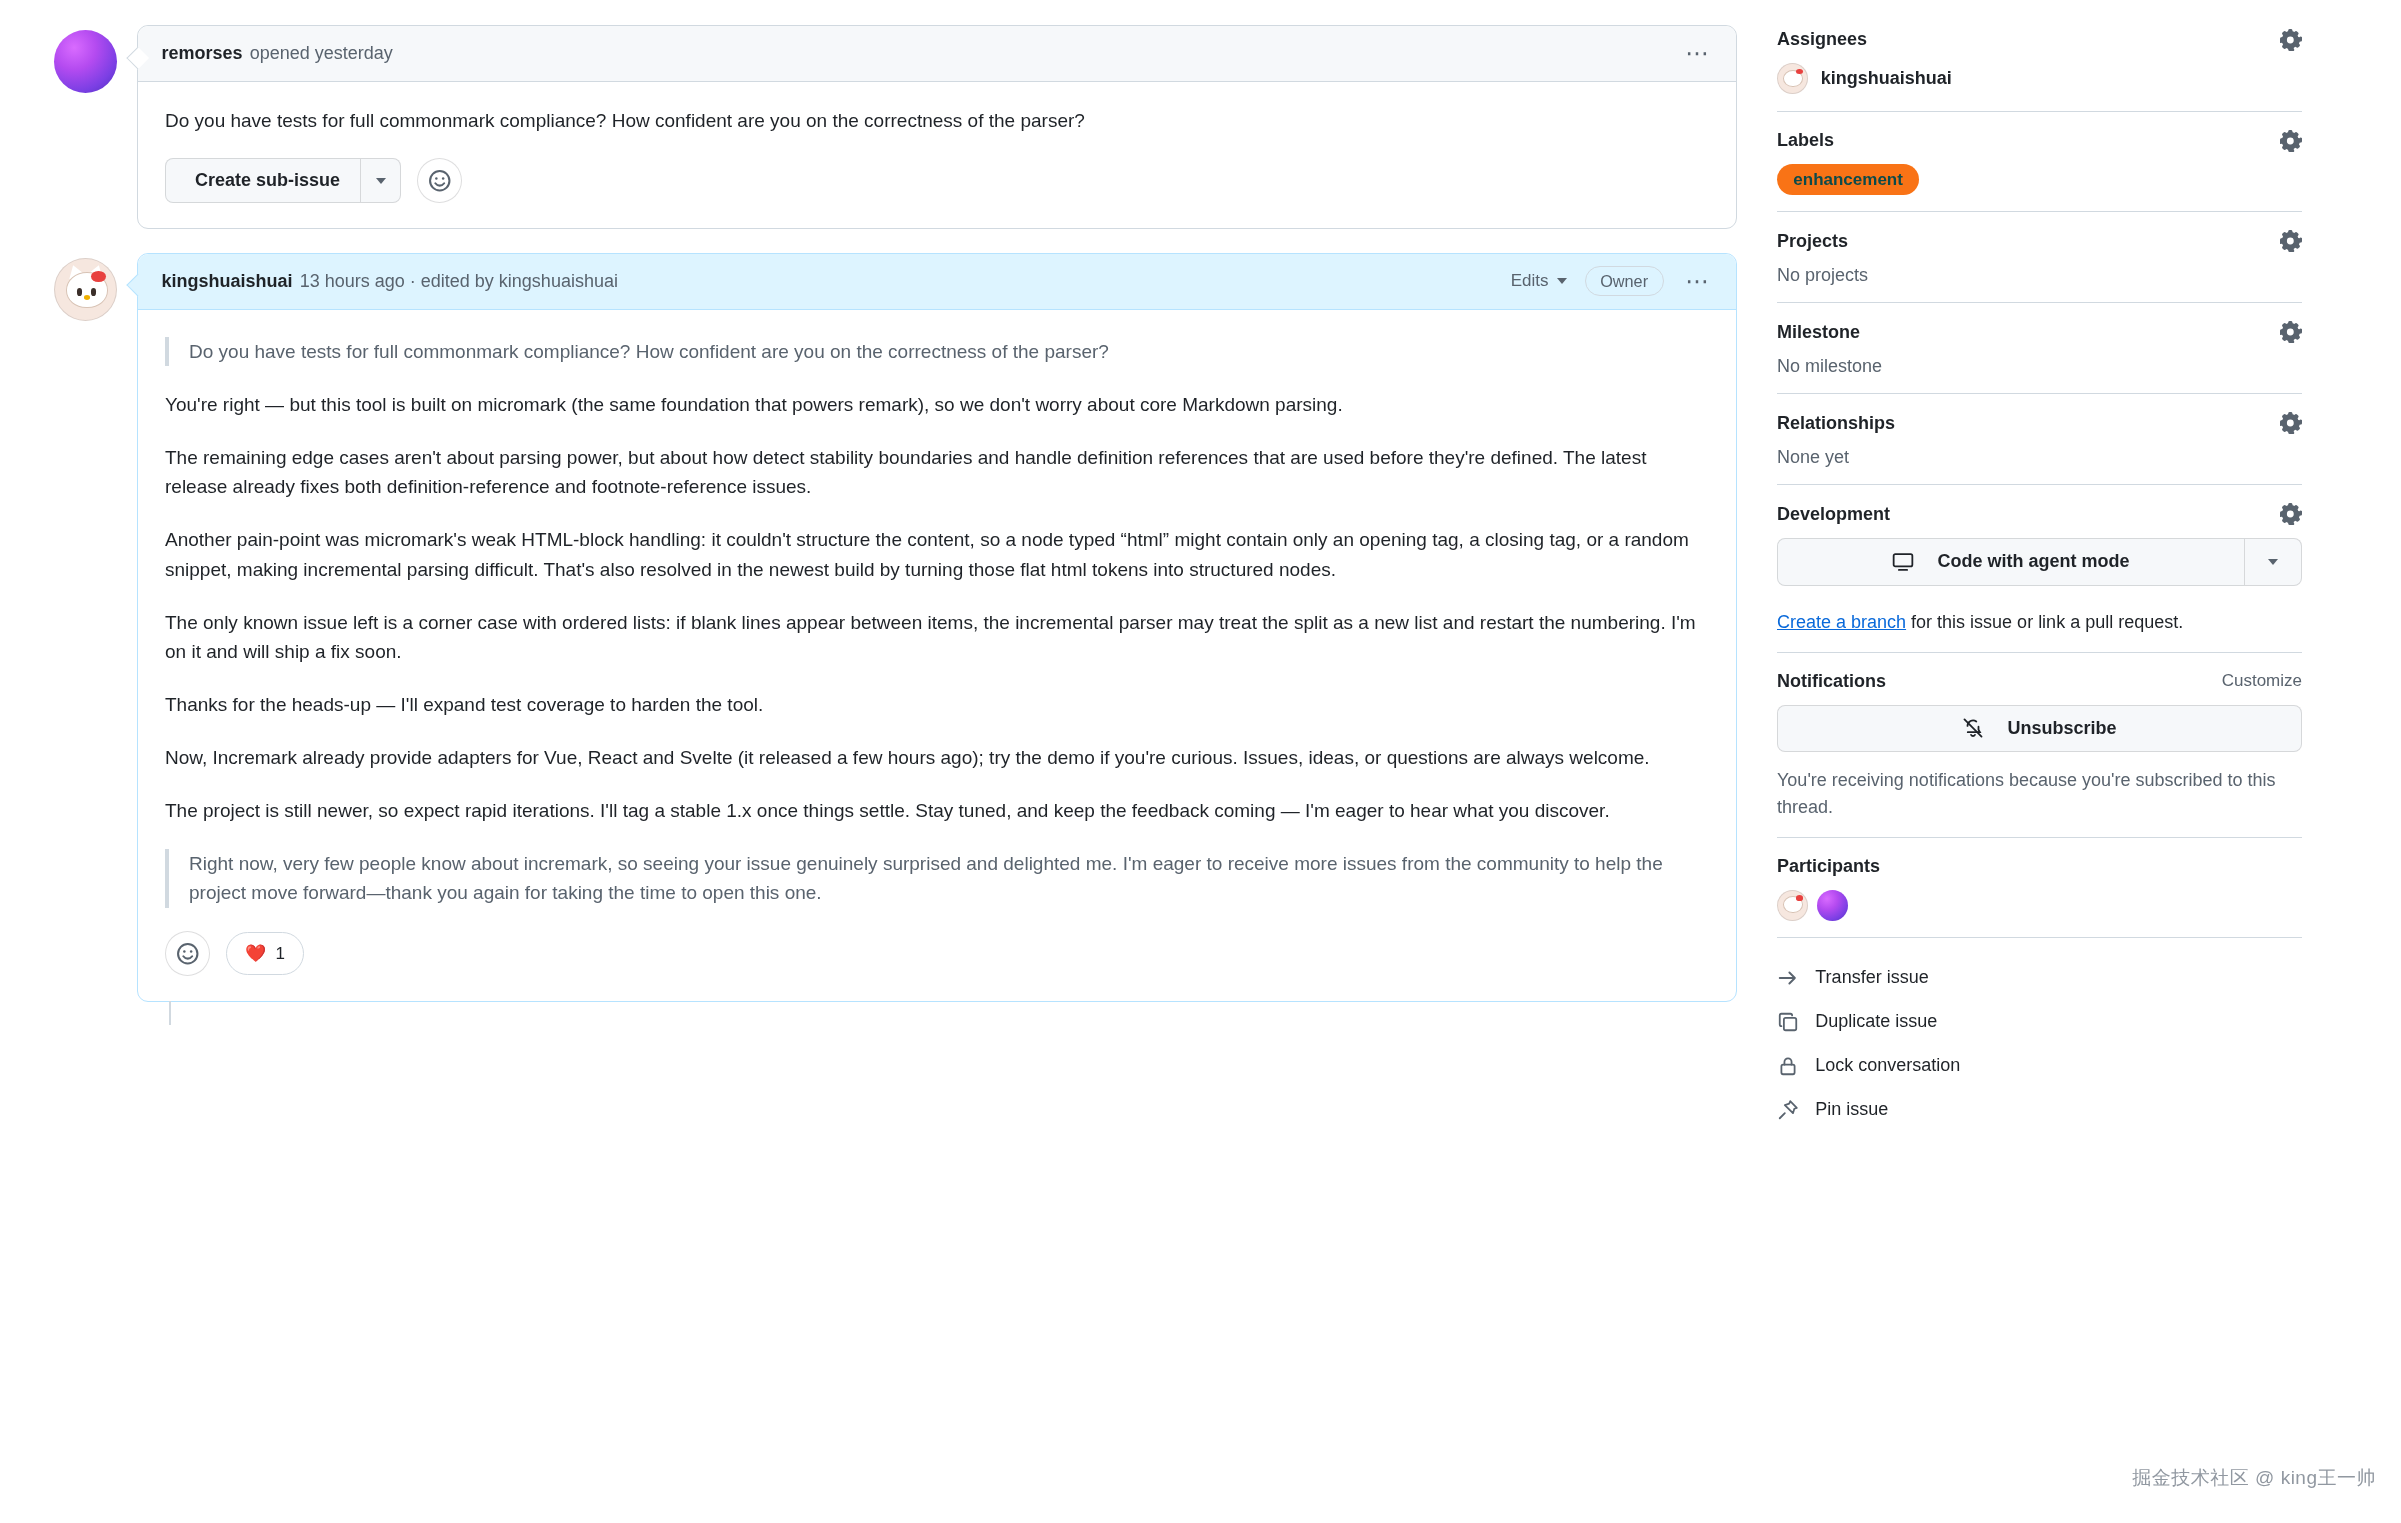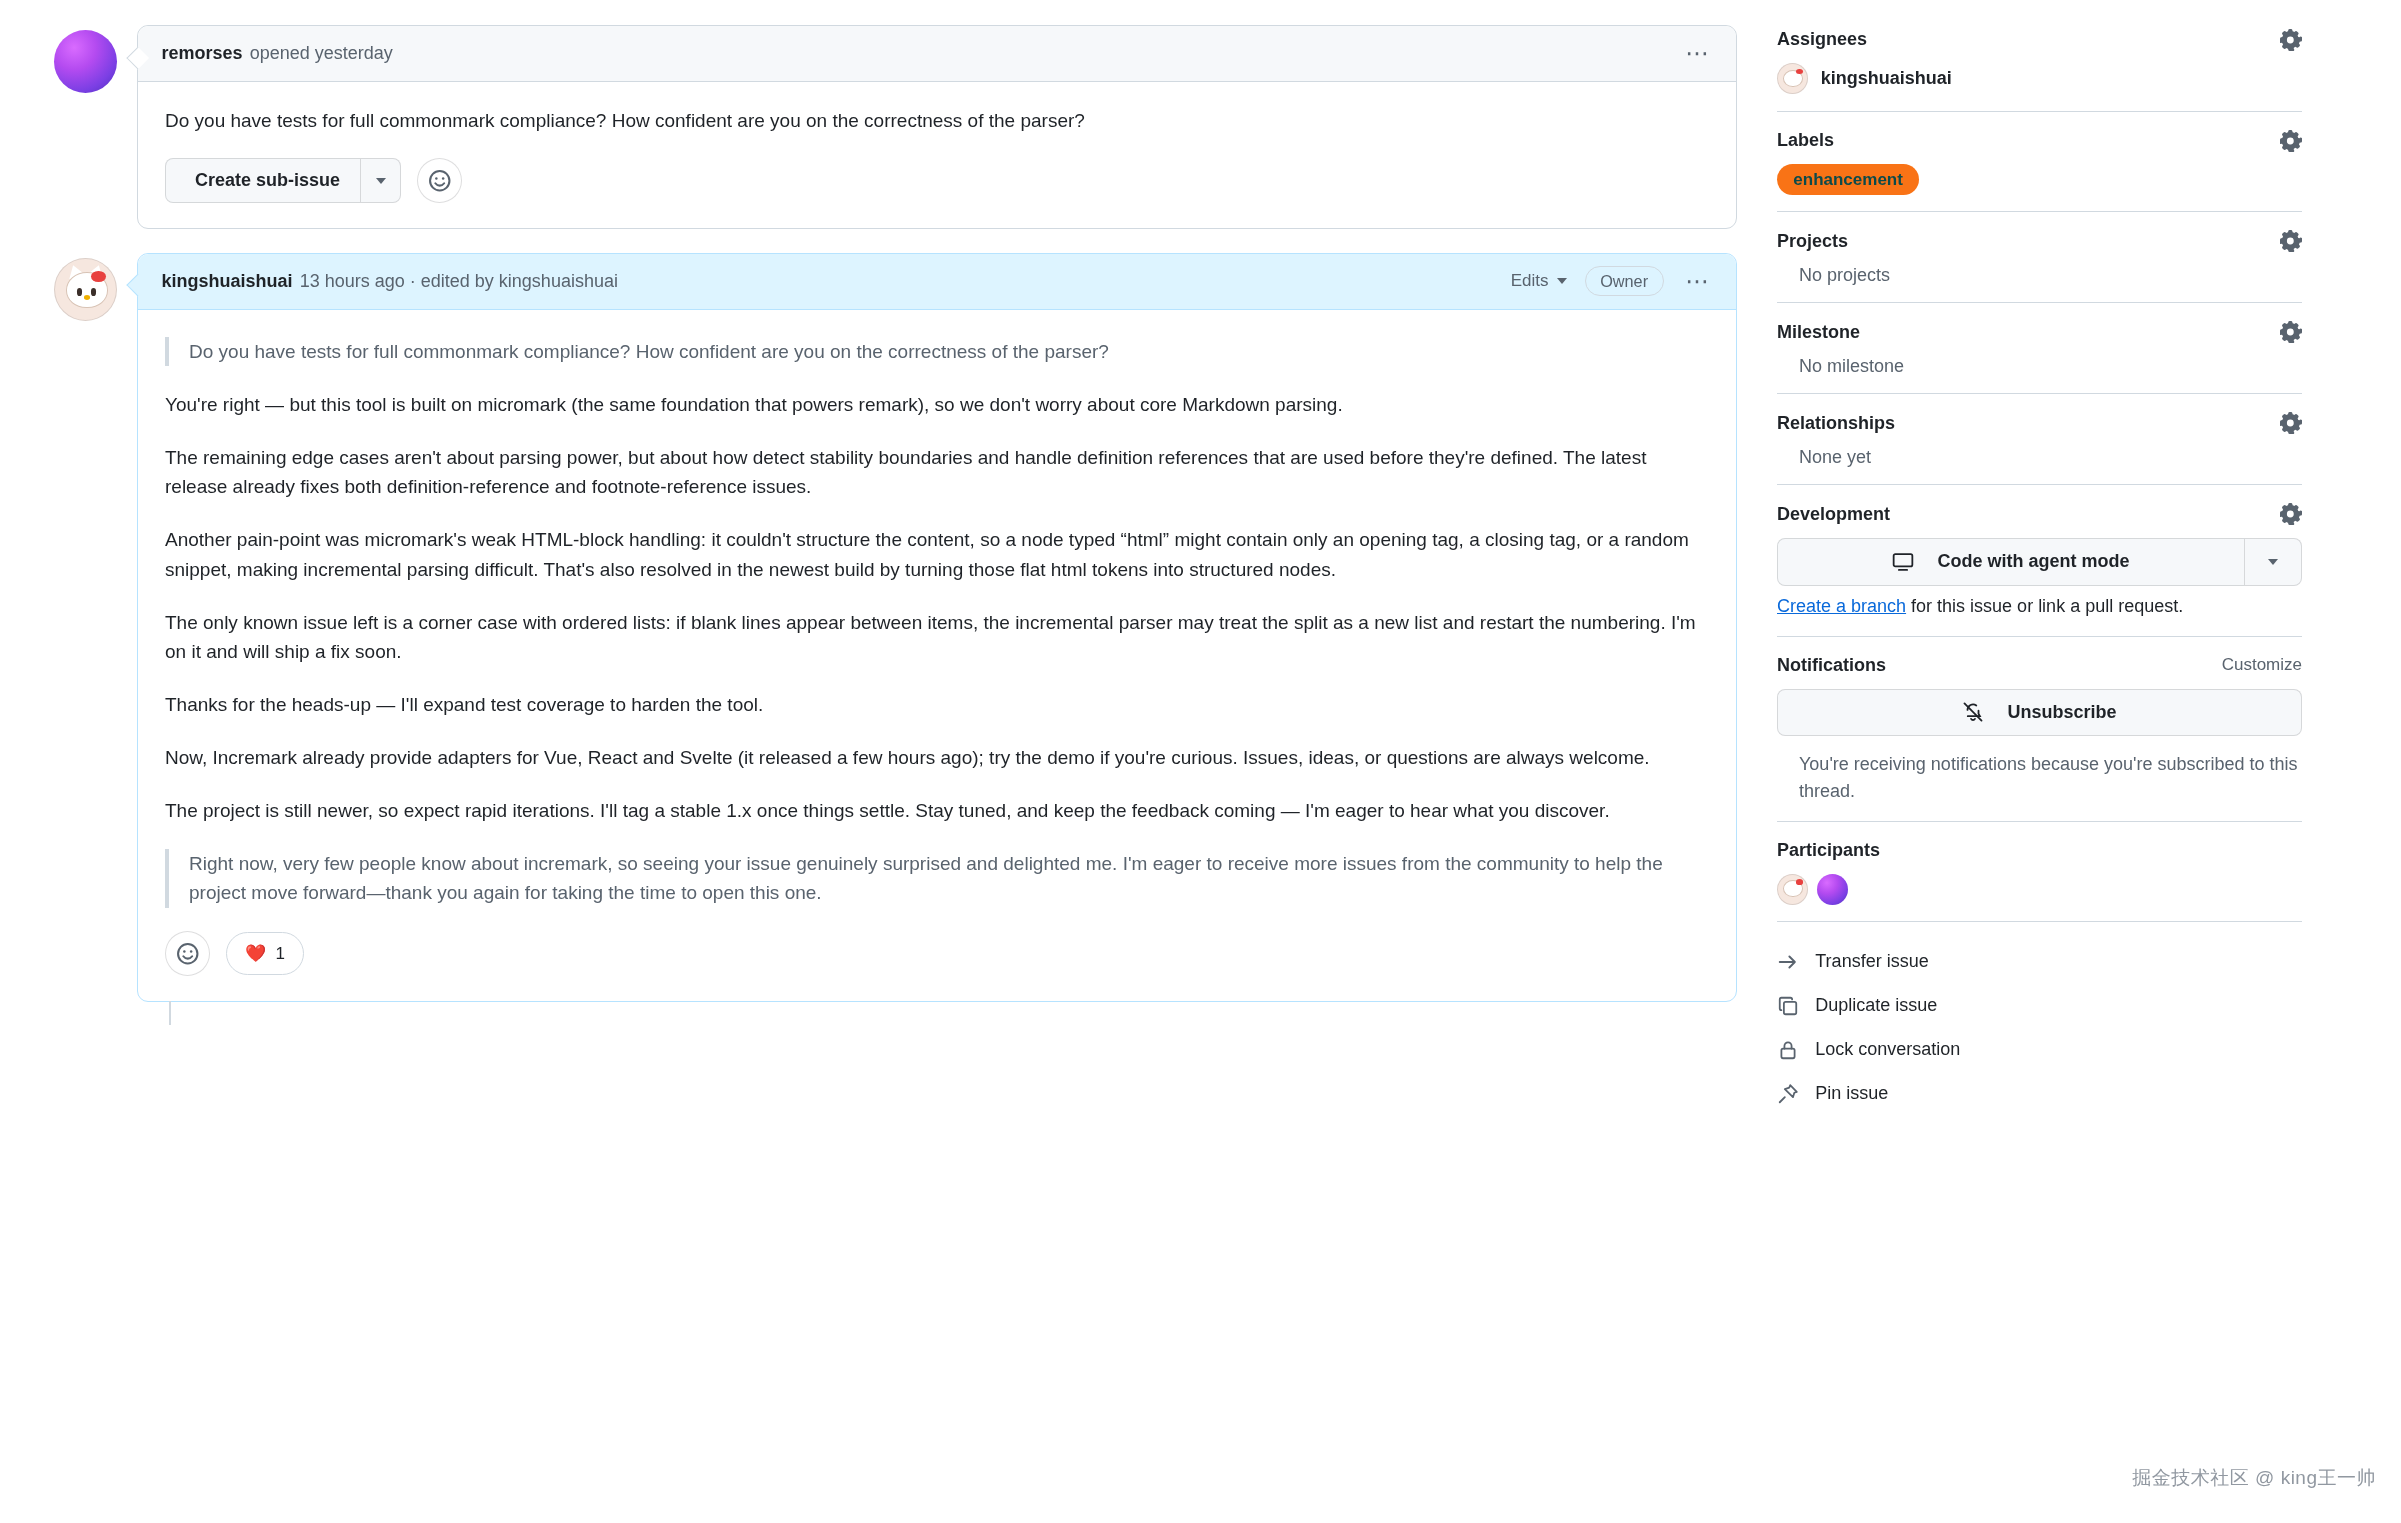--- a/index.html
+++ b/index.html
@@ -193,21 +193,21 @@
   
   .sidebar { width: 525px; flex: 0 0 525px; padding-top: 3.6px; font-size: 18px; }
   .sb-section { padding-bottom: 16.3px; border-bottom: 0.9px solid #d1d9e0; margin-bottom: 18px; }
   .sb-section:last-child { border-bottom: none; }
   .sb-head {
     display: flex; align-items: center; justify-content: space-between;
     margin-bottom: 12.7px;
   }
   .sb-title { font-size: 18px; font-weight: 700; color: #1f2328; }
   .gear { color: #59636e; cursor: pointer; display: inline-flex; }
-  .muted { color: #59636e; font-size: 18px; margin-left: 22px; }
+  .muted { color: #59636e; font-size: 18px; }
 
   .assignee { display: flex; align-items: center; gap: 12.7px; }
   .assignee .av {
     width: 31px; height: 31px; border-radius: 50%; overflow: hidden; position: relative;
     background: #f6e7df; border: 0.9px solid rgba(31,35,40,.12);
   }
   .assignee .av .mini-head {
     position: absolute; left: 4.5px; top: 5.4px; width: 20px; height: 17px;
     background: #fff; border-radius: 50% 50% 48% 48%; border: 0.9px solid #d8c3b5;
   }
@@ -232,21 +232,21 @@
     border-radius: 8.1px;
     font-size: 18px; font-weight: 600; color: #1f2328;
     padding: 11.8px 14.5px;
     cursor: pointer;
     font-family: "Liberation Sans", sans-serif;
   }
   .sb-split { display: flex; }
   .sb-split .sb-btn:first-child { border-radius: 8.1px 0 0 8.1px; border-right: none; flex: 1 1 auto; }
   .sb-split .sb-btn.caret { border-radius: 0 8.1px 8.1px 0; flex: 0 0 58px; padding: 11.8px 0; }
 
-  .dev-text { margin-top: 7px; font-size: 18px; color: #1f2328; line-height: 1.5; }
+  .dev-text { margin-top: 23px; font-size: 18px; color: #1f2328; line-height: 1.5; }
   .link { color: #0969da; text-decoration: underline; cursor: pointer; }
 
   .notif-head { display: flex; align-items: center; justify-content: space-between; margin-bottom: 12.7px; gap: 12px; }
   .customize { color: #59636e; font-size: 17px; cursor: pointer; }
 
   .participants-avatars { display: flex; gap: 9px; margin-top: 5.4px; }
   .p-av { width: 31px; height: 31px; border-radius: 50%; position: relative; overflow: hidden; }
   .p-av.kitty { background: #f6e7df; border: 0.9px solid rgba(31,35,40,.12); }
   .p-av.kitty .mini-head { position: absolute; left: 4.5px; top: 5.4px; width: 20px; height: 17px; background: #fff; border-radius: 50% 50% 48% 48%; border: 0.9px solid #d8c3b5; }
   .p-av.kitty .mini-bow { position: absolute; left: 18px; top: 4.5px; width: 7.2px; height: 5.4px; background: #e8413f; border-radius: 50%; }

